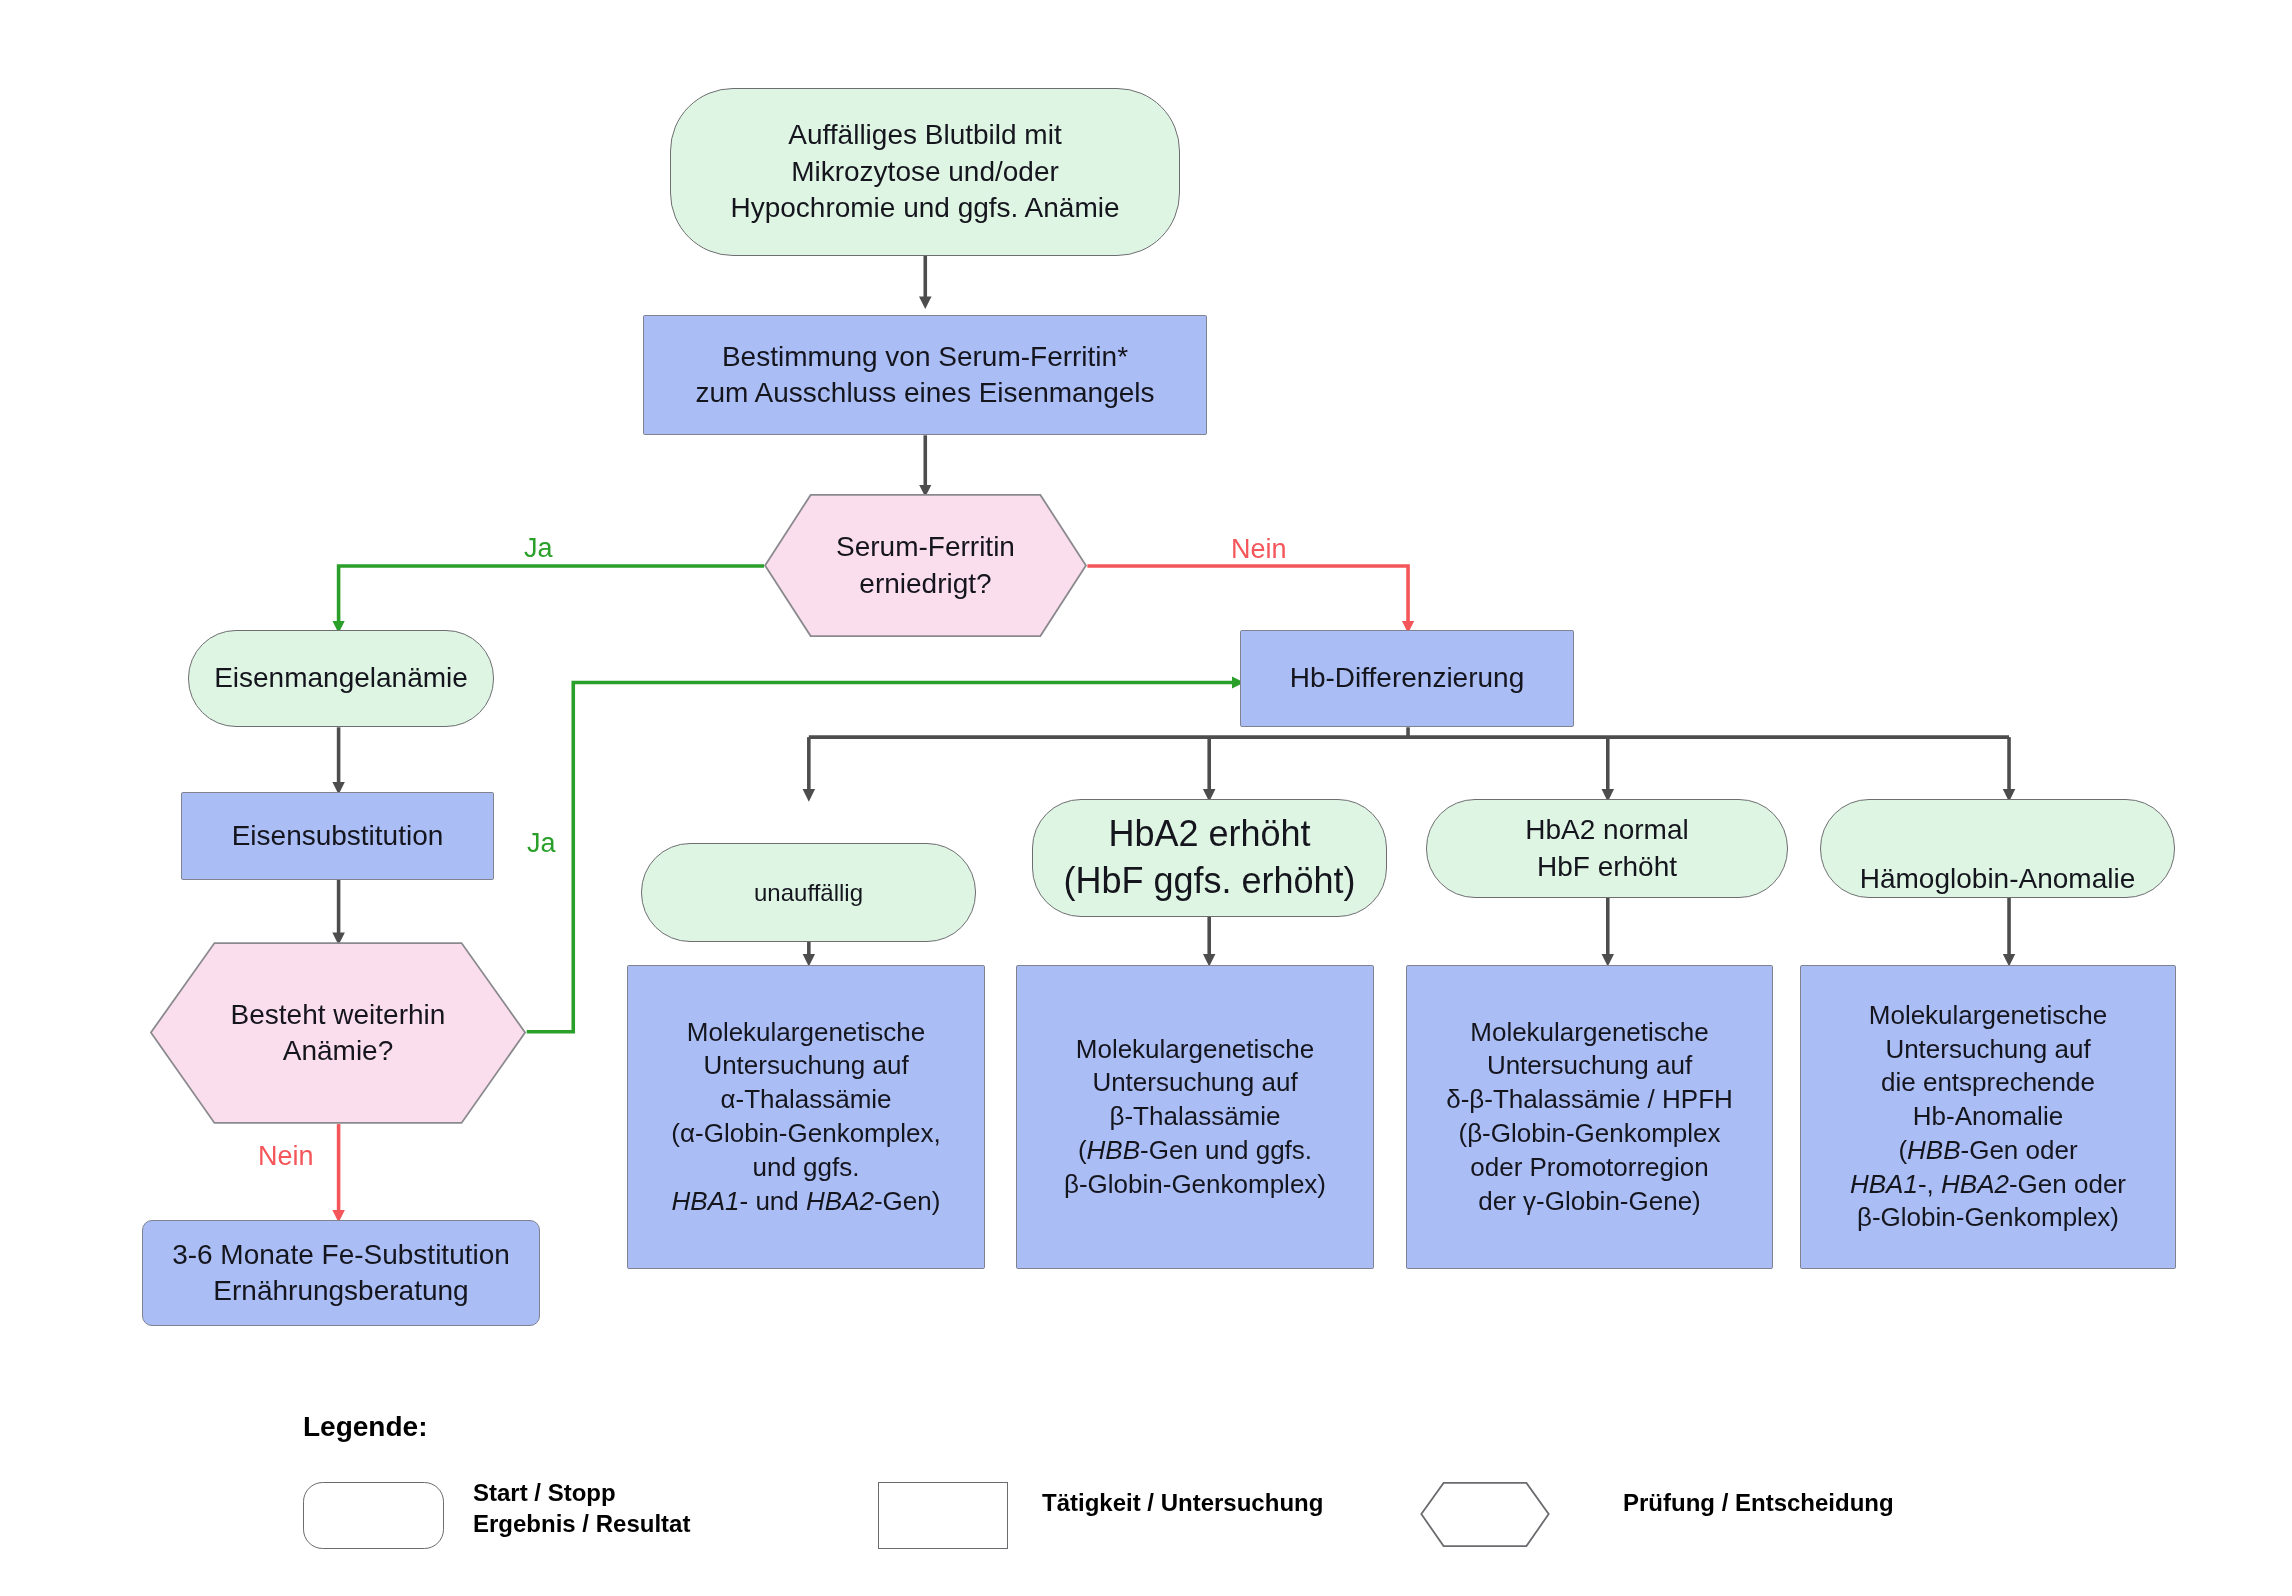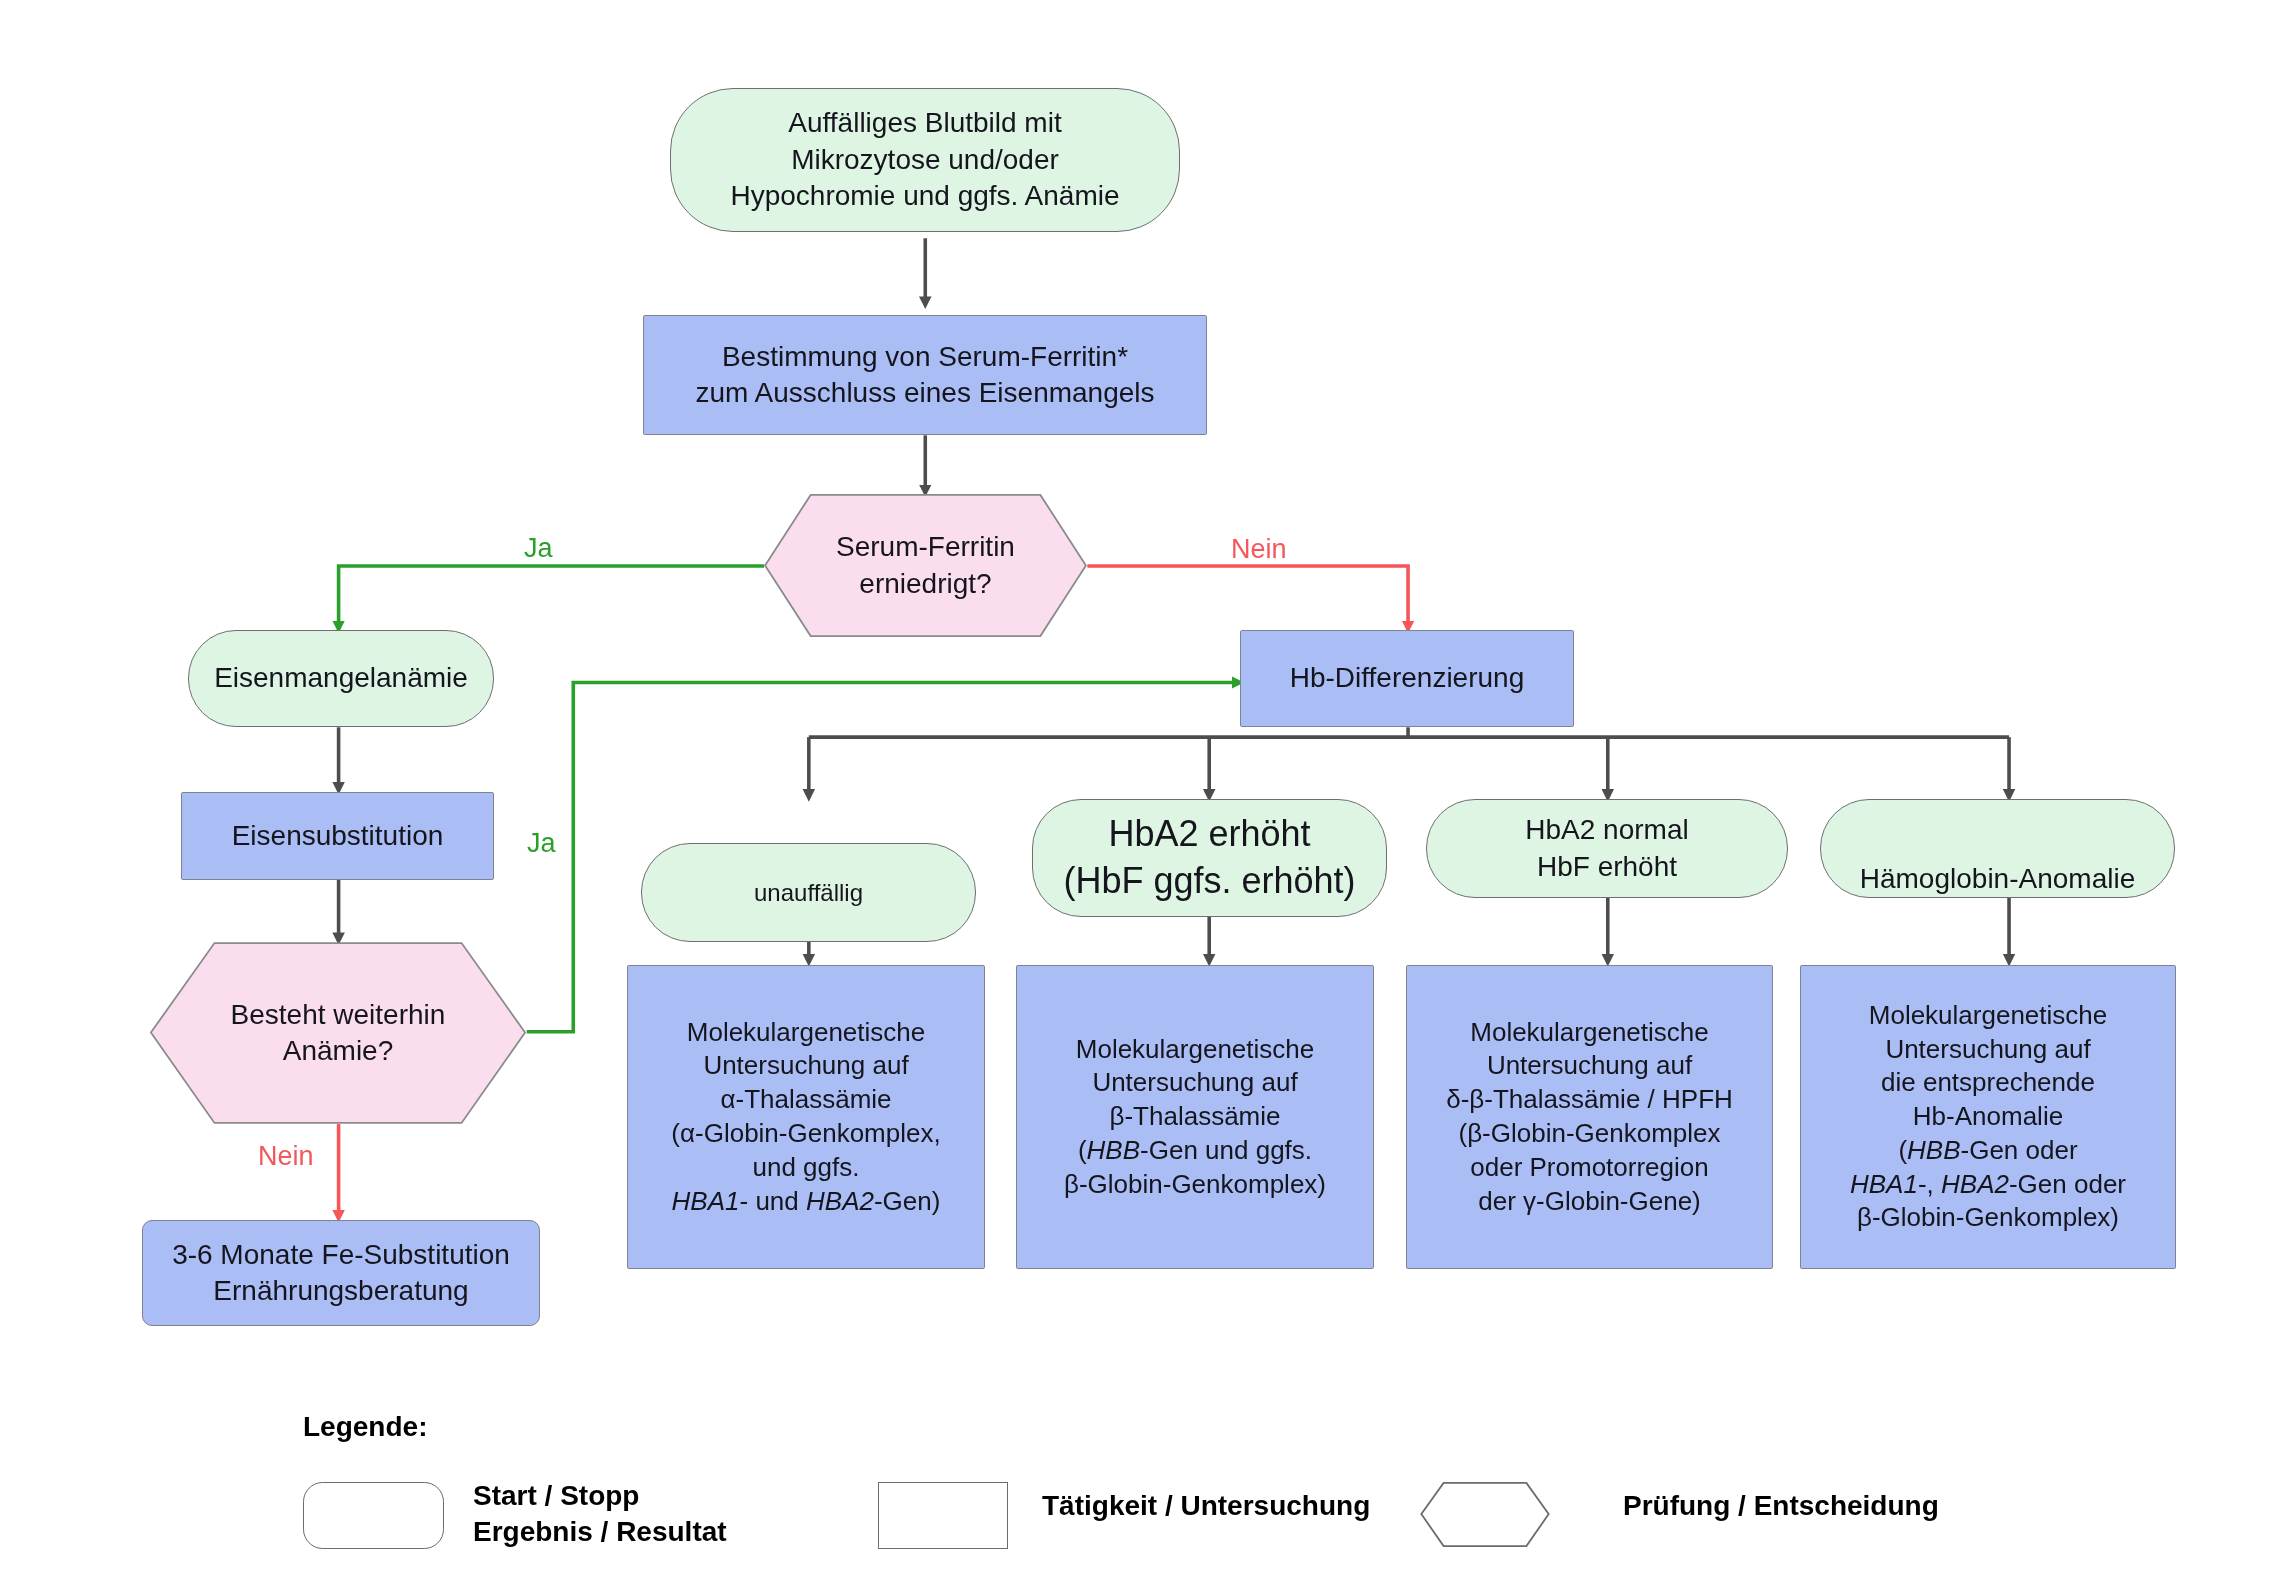--- a/index.html
+++ b/index.html
@@ -84,21 +84,21 @@
   
   .legend-title {
     position: absolute;
     font-weight: bold;
     font-size: 28px;
     color: #000;
   }
   .legend-text {
     position: absolute;
     font-weight: bold;
-    font-size: 28px;
+    font-size: 24px;
     color: #000;
     line-height: 1.28;
     white-space: pre-line;
   }
   .legend-shape-round {
     position: absolute;
     background: #ffffff;
     border: 1.8px solid #6b6b6f;
     border-radius: 19.7px;
   }
@@ -155,21 +155,21 @@
       <path d="M1795,823 L1795,888" stroke="#4d4d4d" marker-end="url(#ah-dark)"></path>
       <path d="M2243,823 L2243,888" stroke="#4d4d4d" marker-end="url(#ah-dark)"></path>
 
       <path d="M903,1002 L903,1072" stroke="#4d4d4d" marker-end="url(#ah-dark)"></path>
       <path d="M1350,1002 L1350,1072" stroke="#4d4d4d" marker-end="url(#ah-dark)"></path>
       <path d="M1795,1002 L1795,1072" stroke="#4d4d4d" marker-end="url(#ah-dark)"></path>
       <path d="M2243,1002 L2243,1072" stroke="#4d4d4d" marker-end="url(#ah-dark)"></path>
     </g>
   </svg>
 
-  <div class="node terminator" style="left:670px; top:88px; width:510px; height:144px; font-size:28px;">
+  <div class="node terminator" style="left:670px; top:88px; width:510px; height:168px; font-size:28px;">
     <span class="txt">Auffälliges Blutbild mit
 Mikrozytose und/oder
 Hypochromie und ggfs. Anämie</span>
   </div>
 
   <div class="node process" style="left:643px; top:315px; width:564px; height:120px; font-size:28px;">
     <span class="txt">Bestimmung von Serum-Ferritin*
 zum Ausschluss eines Eisenmangels</span>
   </div>
 

